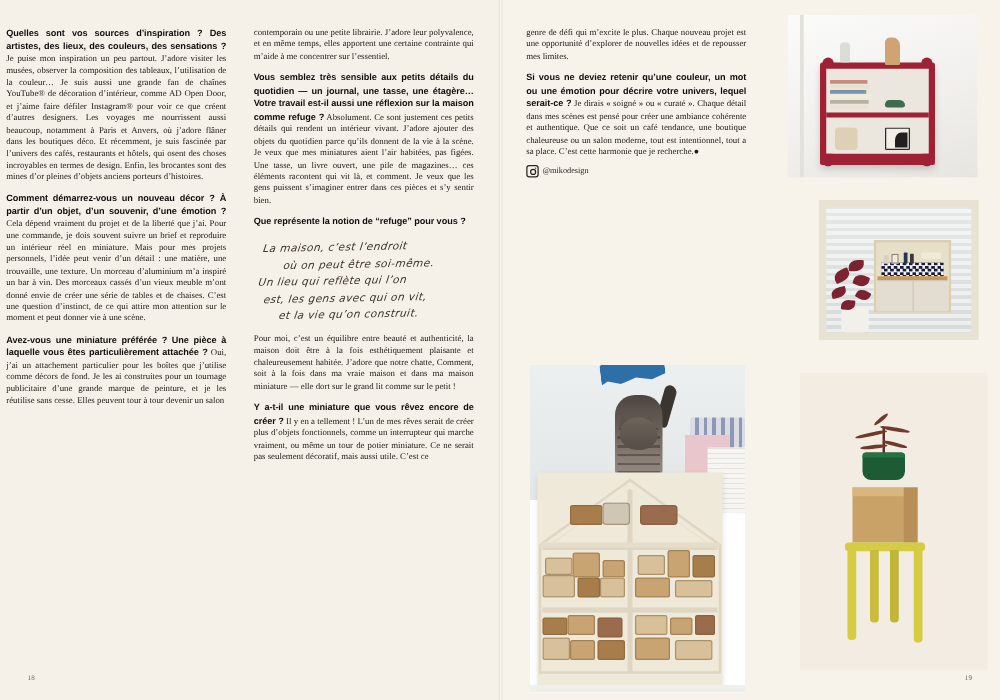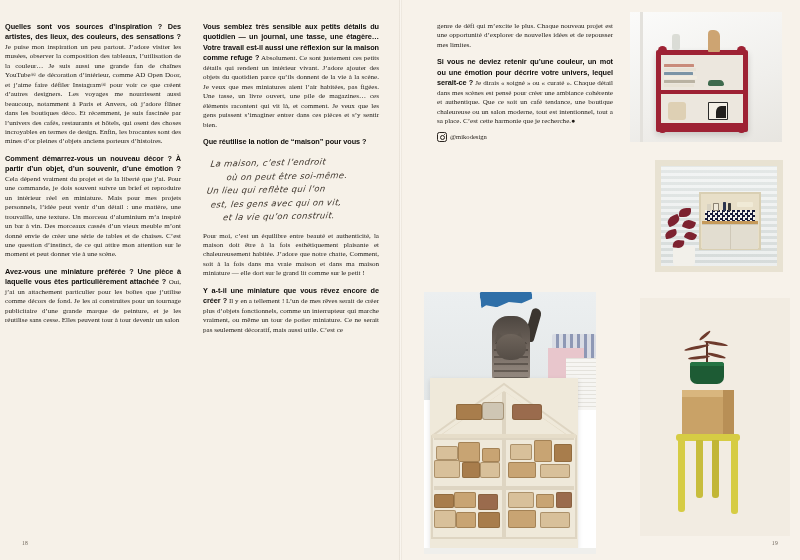--- a/index.html
+++ b/index.html
@@ -208,41 +208,42 @@
 
   <div class="page left">
 
     <div class="col c1">
       <p class="run"><span class="q">Quelles sont vos sources d’inspiration ? Des artistes, des lieux, des couleurs, des sensations ?</span><span class="a"> Je puise mon inspiration un peu partout. J’adore visiter les musées, observer la composition des tableaux, l’utilisation de la couleur… Je suis aussi une grande fan de chaînes YouTube® de décoration d’intérieur, comme AD Open Door, et j’aime faire défiler Instagram® pour voir ce que créent d’autres designers. Les voyages me nourrissent aussi beaucoup, notamment à Paris et Anvers, où j’adore flâner dans les boutiques déco. Et récemment, je suis fascinée par l’univers des cafés, restaurants et hôtels, qui osent des choses incroyables en termes de design. Enfin, les brocantes sont des mines d’or pleines d’objets anciens porteurs d’histoires.</span></p>
       <p class="run"><span class="q">Comment démarrez-vous un nouveau décor ? À partir d’un objet, d’un souvenir, d’une émotion ?</span><span class="a"> Cela dépend vraiment du projet et de la liberté que j’ai. Pour une commande, je dois souvent suivre un brief et reproduire un intérieur réel en miniature. Mais pour mes projets personnels, l’idée peut venir d’un détail : une matière, une trouvaille, une texture. Un morceau d’aluminium m’a inspiré un bar à vin. Des morceaux cassés d’un vieux meuble m’ont donné envie de créer une série de tables et de chaises. C’est une question d’instinct, de ce qui attire mon attention sur le moment et peut donner vie à une scène.</span></p>
       <p class="run"><span class="q">Avez-vous une miniature préférée ? Une pièce à laquelle vous êtes particulièrement attachée ?</span><span class="a"> Oui, j’ai un attachement particulier pour les boîtes que j’utilise comme décors de fond. Je les ai construites pour un tournage publicitaire d’une grande marque de peinture, et je les réutilise sans cesse. Elles peuvent tour à tour devenir un salon</span></p>
     </div>
 
     <div class="col c2">
+      <p>contemporain ou une petite librairie. J’adore leur polyvalence, et en même temps, elles apportent une certaine contrainte qui m’aide à me concentrer sur l’essentiel.</p>
       <p class="run"><span class="q">Vous semblez très sensible aux petits détails du quotidien — un journal, une tasse, une étagère… Votre travail est-il aussi une réflexion sur la maison comme refuge ?</span><span class="a"> Absolument. Ce sont justement ces petits détails qui rendent un intérieur vivant. J’adore ajouter des objets du quotidien parce qu’ils donnent de la vie à la scène. Je veux que mes miniatures aient l’air habitées, pas figées. Une tasse, un livre ouvert, une pile de magazines… ces éléments racontent qui vit là, et comment. Je veux que les gens puissent s’imaginer entrer dans ces pièces et s’y sentir bien.</span></p>
-      <p class="q">Que réutilise la notion de “maison” pour vous ?</p>
+      <p class="q">Que représente la notion de “refuge” pour vous ?</p>
 
       <div class="hand">
         <span class="i1">La maison, c’est l’endroit</span>
         <span class="i2">où on peut être soi-même.</span>
         <span class="i1">Un lieu qui reflète qui l’on</span>
         <span class="i3">est, les gens avec qui on vit,</span>
         <span class="i4">et la vie qu’on construit.</span>
       </div>
 
       <p>Pour moi, c’est un équilibre entre beauté et authenticité, la maison doit être à la fois esthétiquement plaisante et chaleureusement habitée. J’adore que notre chatte, Comment, soit à la fois dans ma vraie maison et dans ma maison miniature — elle dort sur le grand lit comme sur le petit !</p>
       <p class="run"><span class="q">Y a-t-il une miniature que vous rêvez encore de créer ?</span><span class="a"> Il y en a tellement ! L’un de mes rêves serait de créer plus d’objets fonctionnels, comme un interrupteur qui marche vraiment, ou même un tour de potier miniature. Ce ne serait pas seulement décoratif, mais aussi utile. C’est ce</span></p>
     </div>
 
     <div class="pgnum l">18</div>
   </div>
 
   <div class="page right">
 
-    <div class="col c3" style="left:21px;margin-left:16px;">
+    <div class="col c3" style="left:21px;">
       <p>genre de défi qui m’excite le plus. Chaque nouveau projet est une opportunité d’explorer de nouvelles idées et de repousser mes limites.</p>
       <p class="run"><span class="q">Si vous ne deviez retenir qu’une couleur, un mot ou une émotion pour décrire votre univers, lequel serait-ce ?</span><span class="a"> Je dirais « soigné » ou « curaté ». Chaque détail dans mes scènes est pensé pour créer une ambiance cohérente et authentique. Que ce soit un café tendance, une boutique chaleureuse ou un salon moderne, tout est intentionnel, tout a sa place. C’est cette harmonie que je recherche.</span><span class="endmark">●</span></p>
       <div class="ig">
         <span class="glyph"></span>
         <span>@mikodesign</span>
       </div>
     </div>
 
     <div class="pgnum r">19</div>
   </div>

